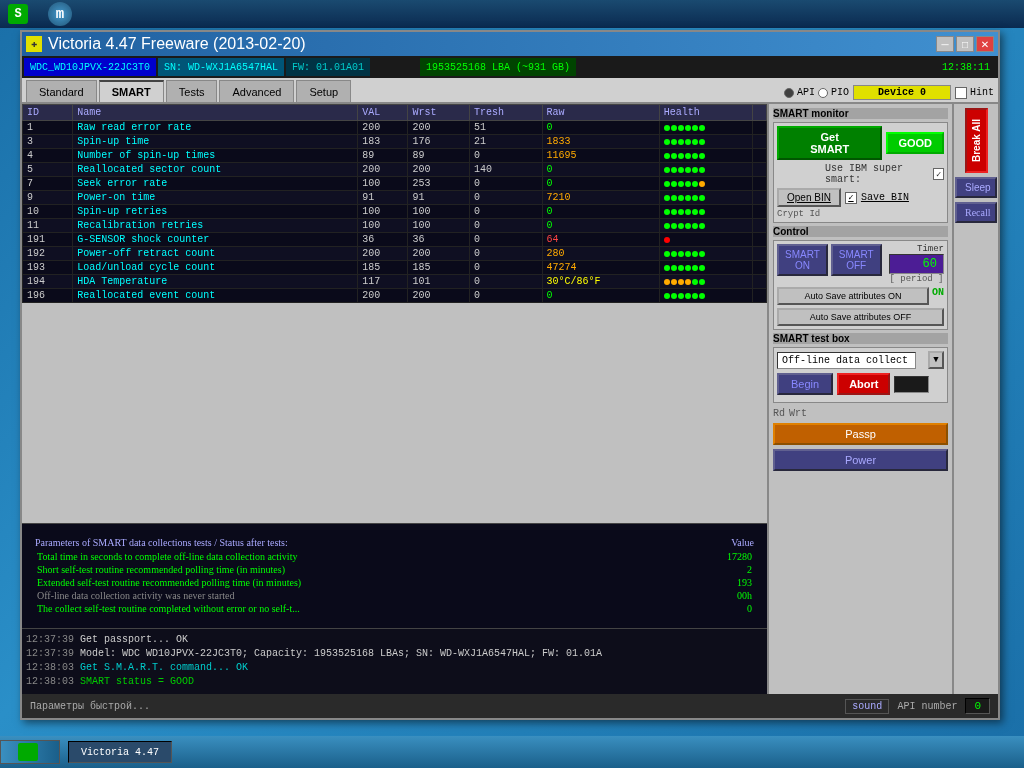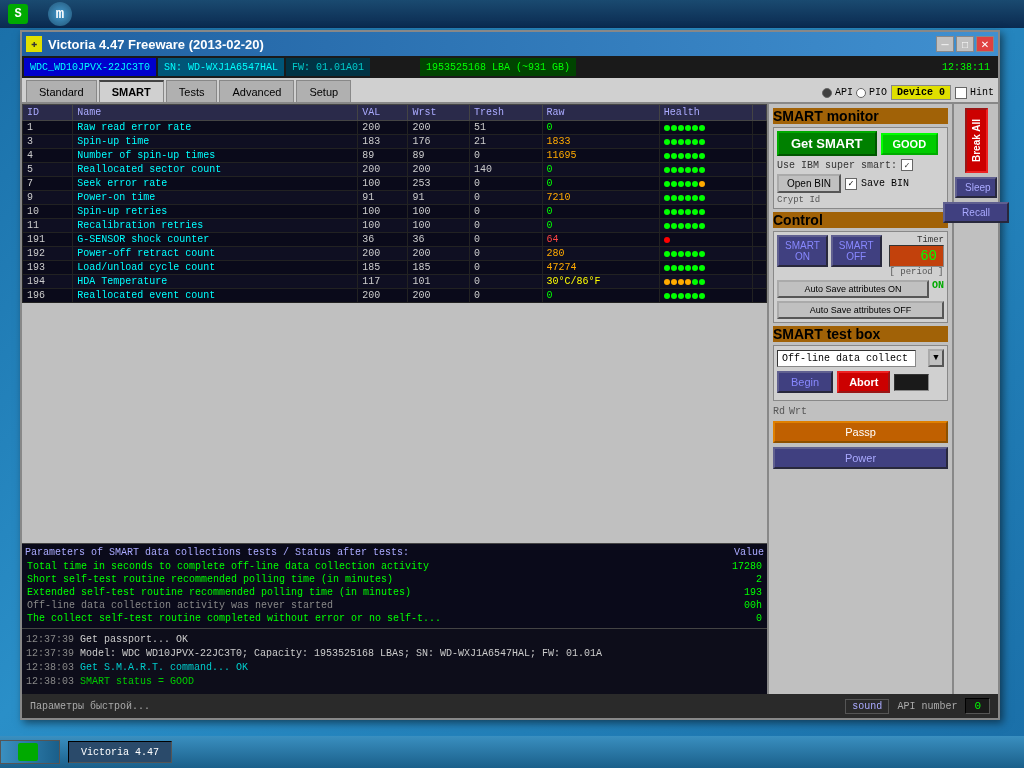--- a/index.html
+++ b/index.html
@@ -73,22 +73,22 @@
       background: #e0e000;
       display: flex;
       align-items: center;
       justify-content: center;
       font-size: 10px;
       color: #333;
       font-weight: bold;
     }
     .title-text {
       color: white;
-      font-size: 13px;
-      font-weight: bold;
+      font-size: 16px;
+      font-weight: normal;
       font-family: Arial, sans-serif;
       text-align: right;
     }
     .title-controls {
       display: flex;
       gap: 2px;
     }
     .title-btn {
       width: 18px;
       height: 16px;
@@ -166,21 +166,21 @@
       width: 10px; height: 10px;
       border-radius: 50%;
       border: 1px solid #666;
       background: white;
       display: inline-block;
     }
     .radio-btn.selected { background: #404040; }
     .device-btn {
       background: #e0e000;
       border: 1px solid #888;
-      padding: 1px 5px;
+      padding: 1px 24px;
       font-size: 10px;
       font-weight: bold;
     }
     .hint-check { display: flex; align-items: center; gap: 3px; font-size: 10px; }
 
     
     .smart-table {
       width: 100%;
       border-collapse: collapse;
       font-size: 10px;
@@ -235,22 +235,23 @@
       display: inline-block;
     }
     .dot-green { background: #00ff00; }
     .dot-yellow { background: #ffaa00; }
     .dot-red { background: #ff0000; }
 
     
     .params-section {
       background: #0a0a1a;
       border-top: 1px solid #444;
-      padding: 3px;
+      padding: 13px;
       flex-shrink: 0;
+      font-family: Liberation Serif, serif;
     }
     .params-header {
       color: #aaaaff;
       font-size: 10px;
       margin-bottom: 2px;
       display: flex;
       justify-content: space-between;
     }
     .param-row {
       display: flex;
@@ -276,43 +277,43 @@
       line-height: 1.4;
       font-family: 'Courier New', monospace;
     }
     .log-time { color: #888888; }
     .log-white { color: #cccccc; }
     .log-green { color: #00cc00; }
     .log-cyan { color: #00cccc; }
 
     
     .section-label {
-      font-size: 14px;
+      font-size: 10px;
       font-weight: bold;
       font-family: Arial, sans-serif;
       color: #000;
-      background: #a16207;
+      background: #a3a3a3;
     }
     .section-box {
       border: 1px solid #888;
       padding: 3px;
       background: #d0d0d0;
     }
     .get-smart-row {
       display: flex;
       gap: 4px;
       align-items: center;
       margin-bottom: 3px;
     }
     .btn-get-smart {
       background: #008000;
       color: white;
       border: 2px outset #00aa00;
-      padding: 3px 12px;
-      font-size: 13px;
+      padding: 3px 24px;
+      font-size: 11px;
       font-family: Arial, sans-serif;
       font-weight: bold;
       cursor: pointer;
     }
     .btn-good {
       background: #00cc00;
       color: white;
       border: 2px outset #00ff00;
       padding: 3px 10px;
       font-size: 11px;
@@ -320,36 +321,38 @@
       font-weight: bold;
       cursor: pointer;
     }
     .ibm-row {
       display: flex;
       align-items: center;
       gap: 4px;
       font-size: 10px;
       margin-bottom: 3px;
       color: #333;
+      margin-left: 48px;
     }
     .checkbox {
       width: 12px; height: 12px;
       border: 1px solid #666;
       background: white;
       display: flex;
       align-items: center;
       justify-content: center;
       font-size: 9px;
     }
     .checkbox.checked::after { content: '✓'; }
     .open-save-row {
       display: flex;
       gap: 4px;
       align-items: center;
       margin-bottom: 2px;
+      text-decoration: underline;
     }
     .btn-small {
       background: #c0c0c0;
       border: 2px outset #aaaaaa;
       padding: 2px 8px;
       font-size: 10px;
       font-family: Arial, sans-serif;
       cursor: pointer;
     }
     .save-bin-row {
@@ -386,24 +389,24 @@
       padding: 3px 6px;
       font-size: 10px;
       cursor: pointer;
     }
     .timer-box {
       width: 55px;
       text-align: right;
     }
     .timer-label { font-size: 9px; color: #333; }
     .timer-value {
-      background: #c2410c;
+      background: #4c1d95;
       color: #00ff00;
       padding: 2px 6px;
-      font-size: 14px;
+      font-size: 12px;
       font-family: 'Courier New', monospace;
       text-align: right;
       border: 1px inset #888;
     }
     .period-label { font-size: 9px; color: #555; text-align: center; }
 
     .auto-save-row {
       display: flex;
       align-items: flex-start;
       gap: 3px;
@@ -1056,21 +1059,21 @@
         </div>
         <button class="btn-passp">Passp</button>
         <button class="btn-power">Power</button>
       </div>
 
     </div>
 
     <div style="width:46px;background:#c0c0c0;border-left:2px solid #888;display:flex;flex-direction:column;align-items:center;padding:4px 2px;gap:4px;flex-shrink:0;">
       <button style="background:#cc0000;color:white;border:2px outset #ee2222;padding:3px 4px;font-size:10px;font-family:Arial,sans-serif;font-weight:bold;cursor:pointer;writing-mode:vertical-rl;transform:rotate(180deg);height:65px;">Break All</button>
       <button class="btn-sleep" style="width:42px;">Sleep</button>
-      <button class="btn-recall" style="width:66px;">Recall</button>
+      <button class="btn-recall" style="width:42px;font-family:Liberation Serif, serif;">Recall</button>
     </div>
 
   </div>
 
   <div class="bottom-strip">
     <span class="bottom-text">Параметры быстрой...</span>
     <div style="margin-left:auto;display:flex;align-items:center;gap:8px;">
       <div class="bottom-sound">sound</div>
       <span class="bottom-api">API number</span>
       <div class="bottom-num">0</div>

